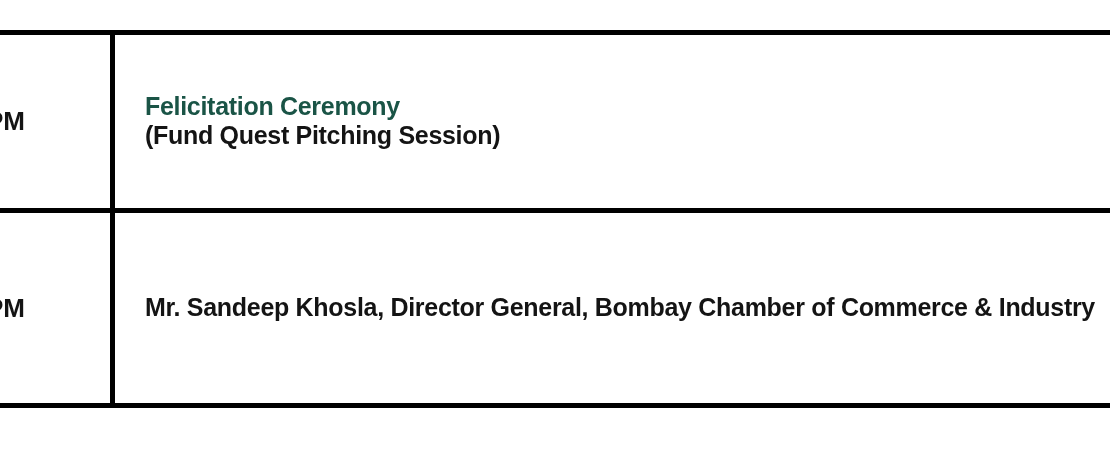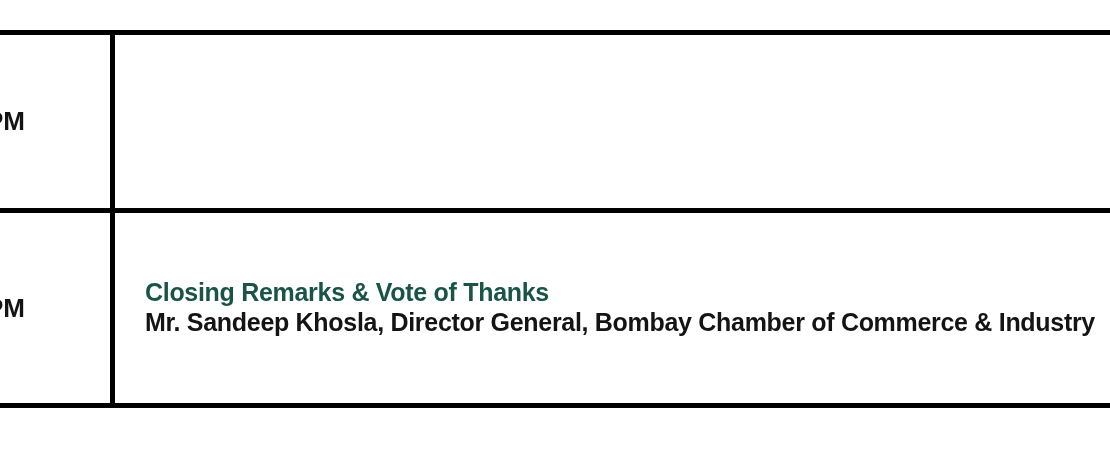--- a/index.html
+++ b/index.html
@@ -94,25 +94,28 @@
 </style>
 </head>
 <body>
 
 <div class="agenda-table">
 
   <div class="agenda-row row-1 row-divider">
     <div class="time-cell">
       <span class="time-text">PM</span>
     </div>
+    <div class="detail-cell">
+      <div class="session-title">Felicitation Ceremony</div>
+      <div class="session-sub">(Fund Quest Pitching Session)</div>
+    </div>
   </div>
 
   <div class="agenda-row row-2">
     <div class="time-cell">
       <span class="time-text">PM</span>
     </div>
     <div class="detail-cell">
-      <div class="session-title">Closing Remarks &amp; Vote of Thanks</div>
       <div class="session-sub wrap">Mr. Sandeep Khosla, Director General, Bombay Chamber of Commerce &amp; Industry</div>
     </div>
   </div>
 
 </div>
 
 </body></html>

